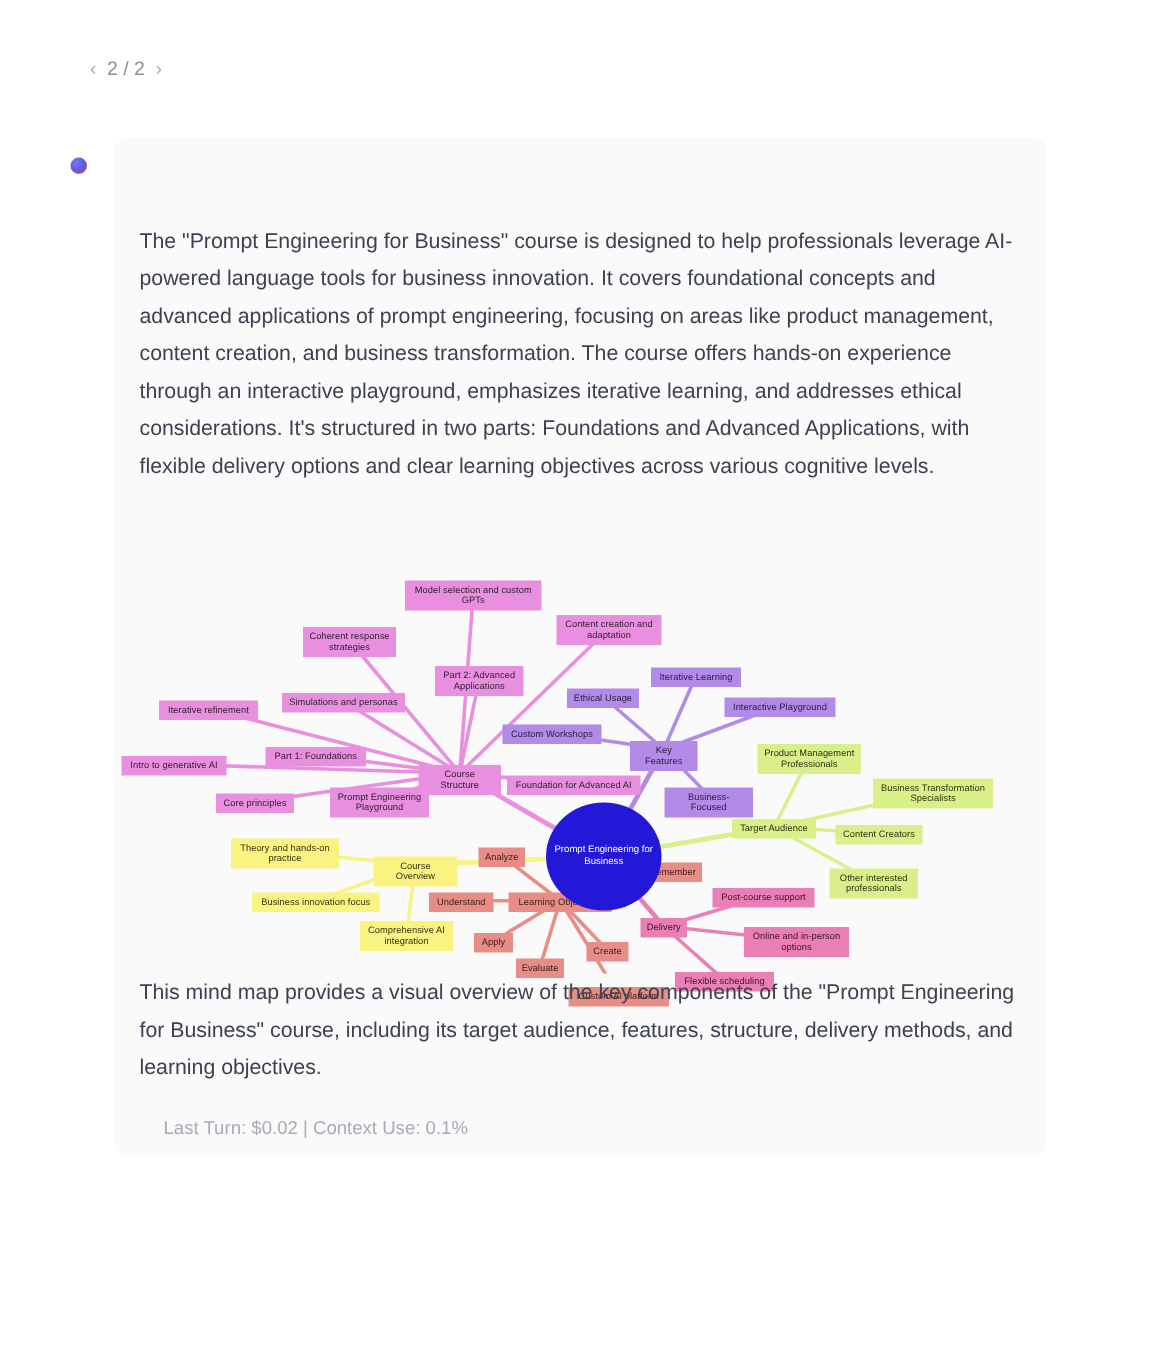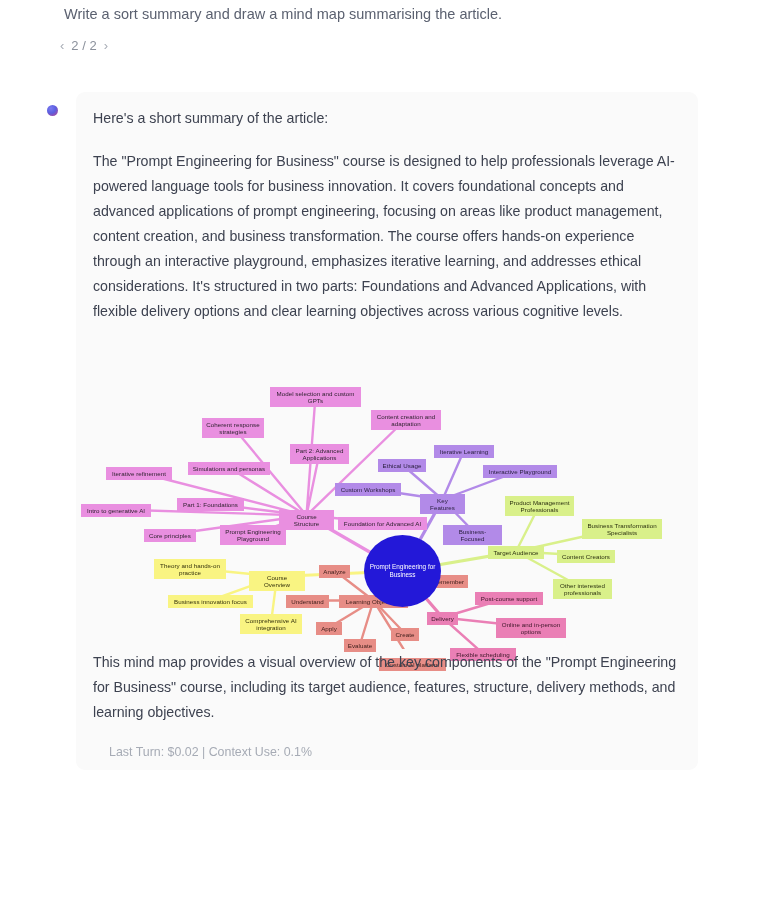--- a/index.html
+++ b/index.html
@@ -81,32 +81,30 @@
   .c-pink    { background:#ea7fb5; color:#3a1526; }
 
   
   .composer-wrap { position:absolute; left:0; top:770px; width:768px; height:127px; background:#fff; }
 </style>
 </head>
 <body>
 
 <div class="page">
 
-  <div class="user-prompt">Write a sort summary and draw a mind map summarising the article.</div>
 
   <div class="pager">
     <span class="arrow">‹</span>
     <span class="count">2 / 2</span>
     <span class="arrow">›</span>
   </div>
 
   <div class="avatar"></div>
 
   <div class="bubble">
-    <p class="p1">Here's a short summary of the article:</p>
     <p class="p2">The "Prompt Engineering for Business" course is designed to help professionals leverage AI-powered language tools for business innovation. It covers foundational concepts and advanced applications of prompt engineering, focusing on areas like product management, content creation, and business transformation. The course offers hands-on experience through an interactive playground, emphasizes iterative learning, and addresses ethical considerations. It's structured in two parts: Foundations and Advanced Applications, with flexible delivery options and clear learning objectives across various cognitive levels.</p>
 
     <div class="mindmap" id="mindmap">
       <svg id="mm-edges" width="622" height="272">
           <line x1="326.5" y1="194" x2="230.5" y2="138.5" stroke="#e98fe0" stroke-width="3.2" stroke-linecap="round"></line>
           <line x1="230.5" y1="138.5" x2="243.5" y2="76" stroke="#e98fe0" stroke-width="2.4" stroke-linecap="round"></line>
           <line x1="230.5" y1="138.5" x2="239.5" y2="19" stroke="#e98fe0" stroke-width="2.4" stroke-linecap="round"></line>
           <line x1="230.5" y1="138.5" x2="157" y2="50" stroke="#e98fe0" stroke-width="2.4" stroke-linecap="round"></line>
           <line x1="230.5" y1="138.5" x2="153" y2="90.5" stroke="#e98fe0" stroke-width="2.4" stroke-linecap="round"></line>
           <line x1="230.5" y1="138.5" x2="330" y2="42" stroke="#e98fe0" stroke-width="2.4" stroke-linecap="round"></line>

